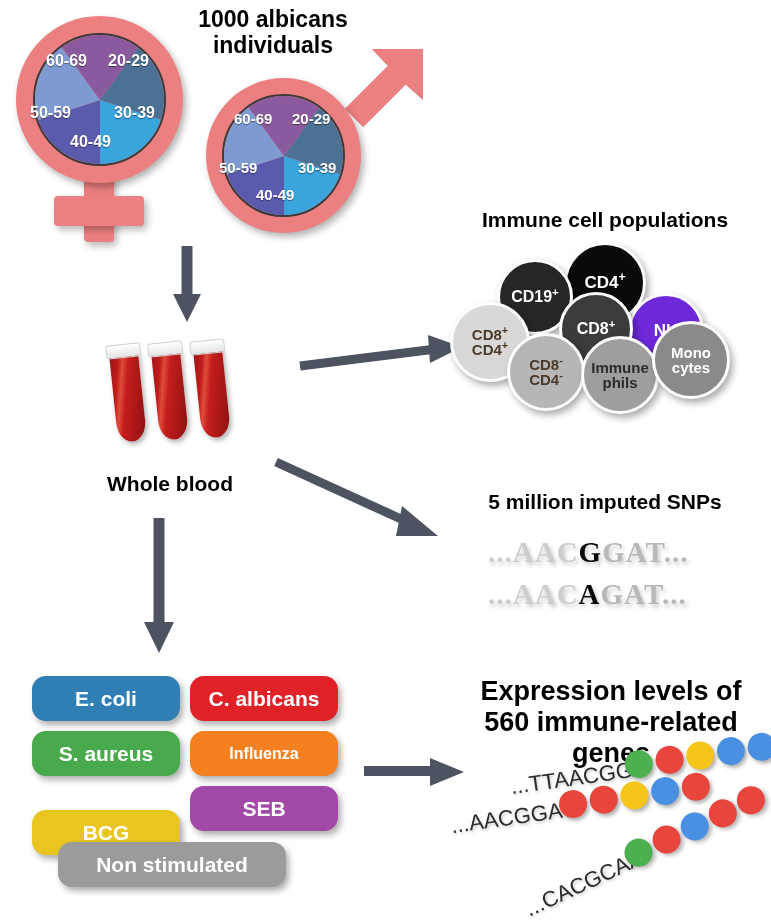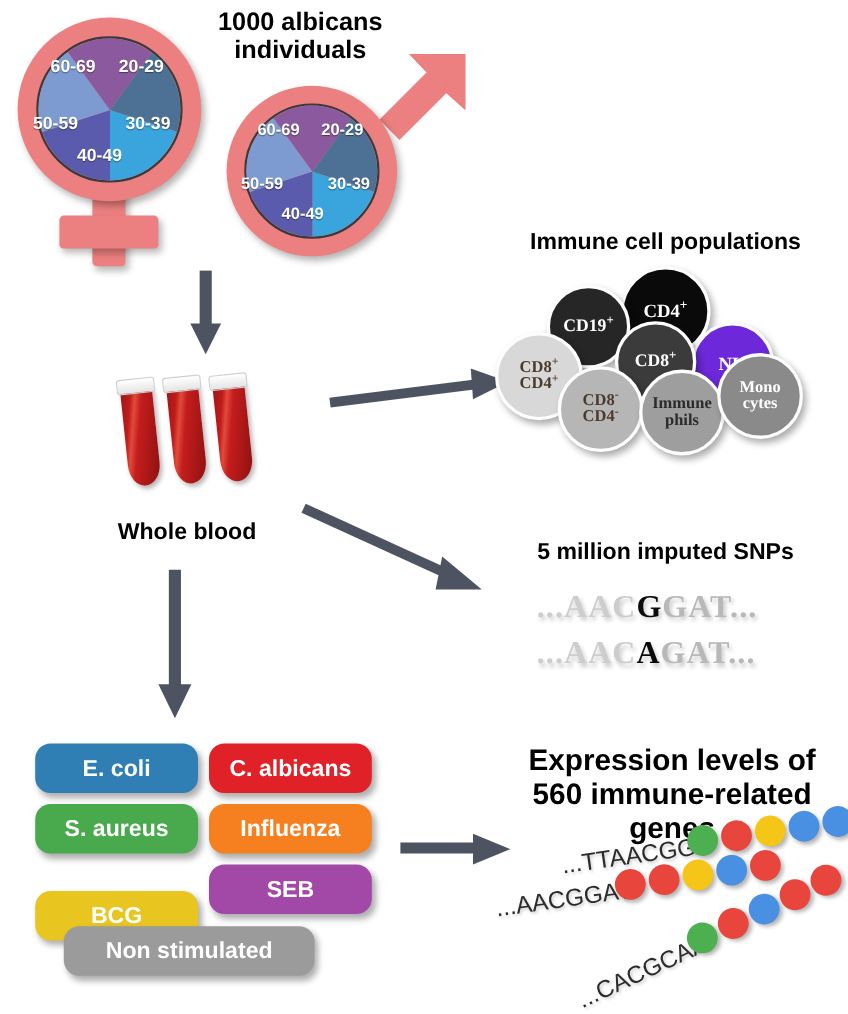--- a/index.html
+++ b/index.html
@@ -143,21 +143,21 @@
   <path d="M130 58 L166 88 L124 88 Z" fill="#4d5360"></path>
 </svg>
 
 <svg class="arrowsvg" width="60" height="140" style="left:140px;top:518px;">
   <path d="M19 0 L19 108" stroke="#4d5360" stroke-width="11"></path>
   <path d="M4 104 L34 104 L19 135 Z" fill="#4d5360"></path>
 </svg>
 
 <div class="abs ttl" style="left:440px;top:208px;width:330px;font-size:21px;">Immune cell populations</div>
 
-<div class="abs" style="left:440px;top:240px;width:331px;height:170px;font-family:Liberation Serif, serif;">
+<div class="abs" style="left:440px;top:240px;width:331px;height:170px;">
 
   <div class="cell" style="left:124px;top:2px;width:82px;height:82px;background:#0a0a0a;color:#fff;font-size:17px;">
     <span><span>CD4</span><sup>+</sup></span>
   </div>
 
   <div class="cell" style="left:57px;top:19px;width:76px;height:76px;background:#262626;color:#fff;font-size:16px;">
     <span><span>CD19</span><sup>+</sup></span>
   </div>
 
   <div class="cell" style="left:188px;top:53px;width:76px;height:76px;background:#6d28d9;color:#fff;font-size:17px;">
@@ -202,21 +202,21 @@
 <div class="abs" style="left:30px;top:676px;width:320px;height:230px;">
   <div class="pill" style="left:2px;top:0px;width:148px;height:45px;background:#2f7fb5;font-size:21px;">
     <span>E. coli</span>
     </div>
   <div class="pill" style="left:160px;top:0px;width:148px;height:45px;background:#e02128;font-size:21px;">
     <span>C. albicans</span>
     </div>
   <div class="pill" style="left:2px;top:55px;width:148px;height:45px;background:#48aa4c;font-size:21px;">
     <span>S. aureus</span>
     </div>
-  <div class="pill" style="left:160px;top:55px;width:148px;height:45px;background:#f68020;font-size:21px;">
+  <div class="pill" style="left:160px;top:55px;width:148px;height:45px;background:#f68020;font-size:16px;">
     <span>Influenza</span>
     </div>
   <div class="pill" style="left:2px;top:110px;width:148px;height:45px;background:#e8c51f;font-size:21px;margin-top:24px;">
     <span>BCG</span>
     </div>
   <div class="pill" style="left:160px;top:110px;width:148px;height:45px;background:#a249a8;font-size:21px;">
     <span>SEB</span>
     </div>
   <div class="pill" style="left:28px;top:166px;width:228px;height:45px;background:#9b9b9b;font-size:21px;">
     <span>Non stimulated</span>

